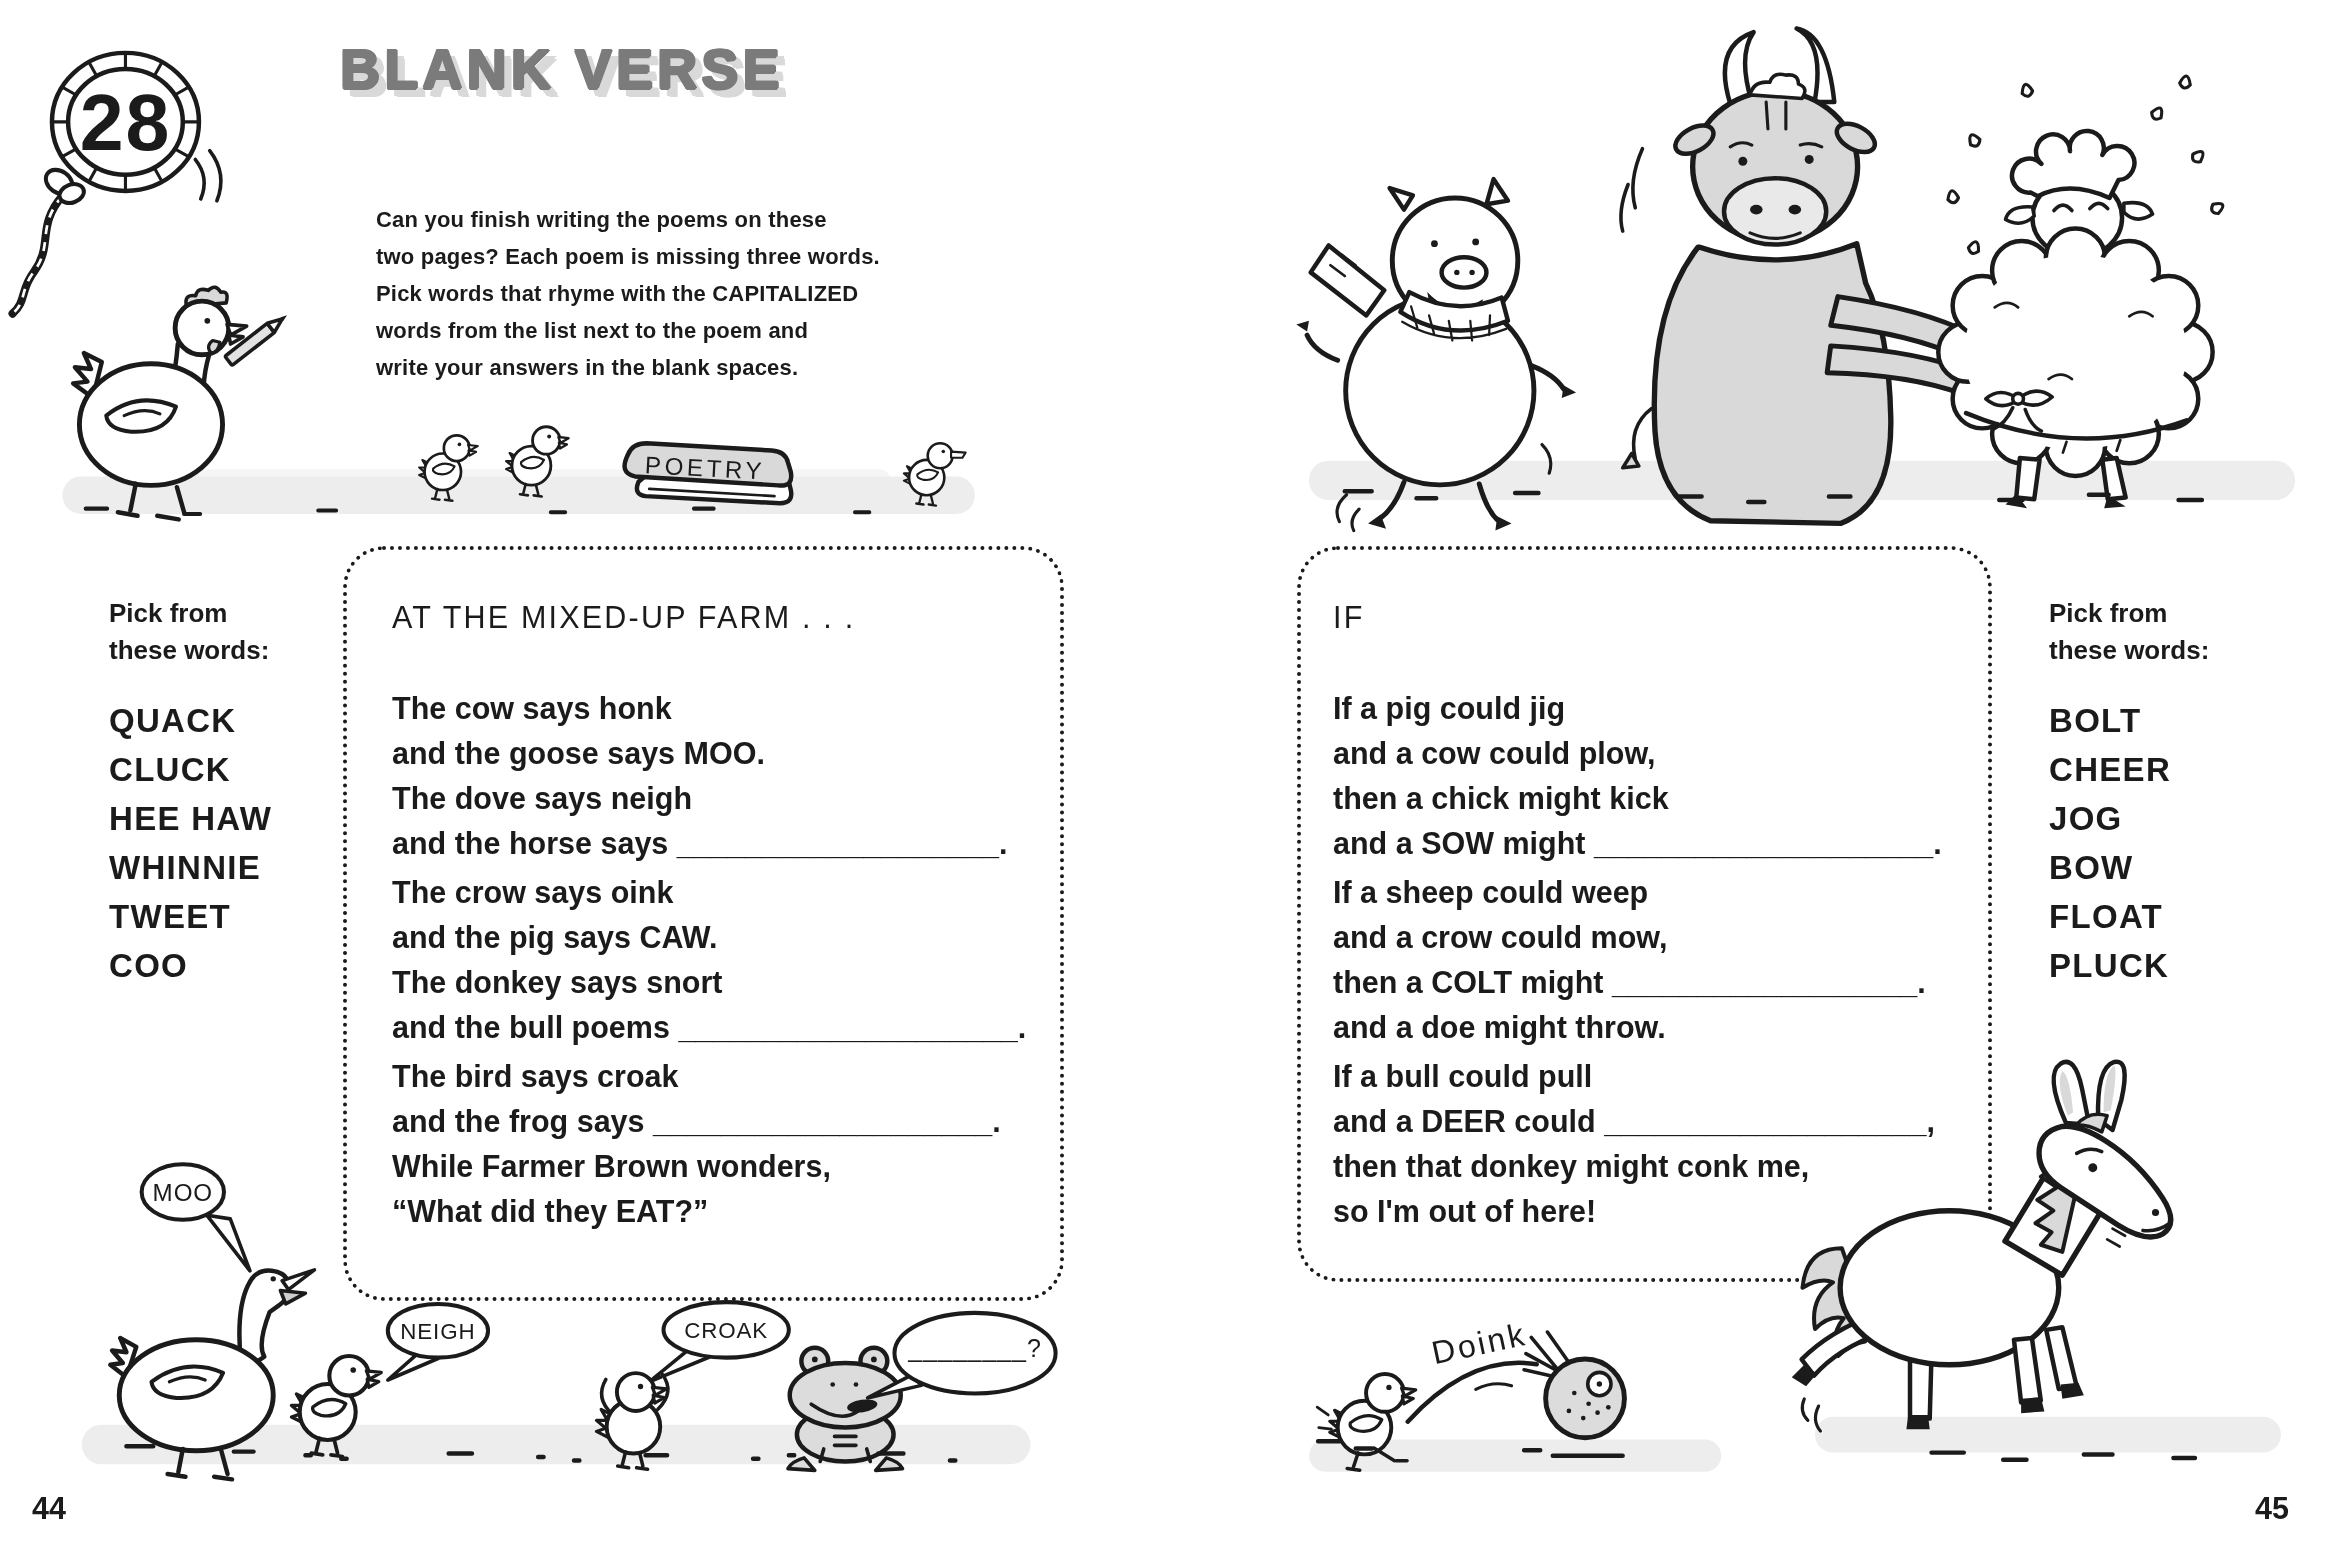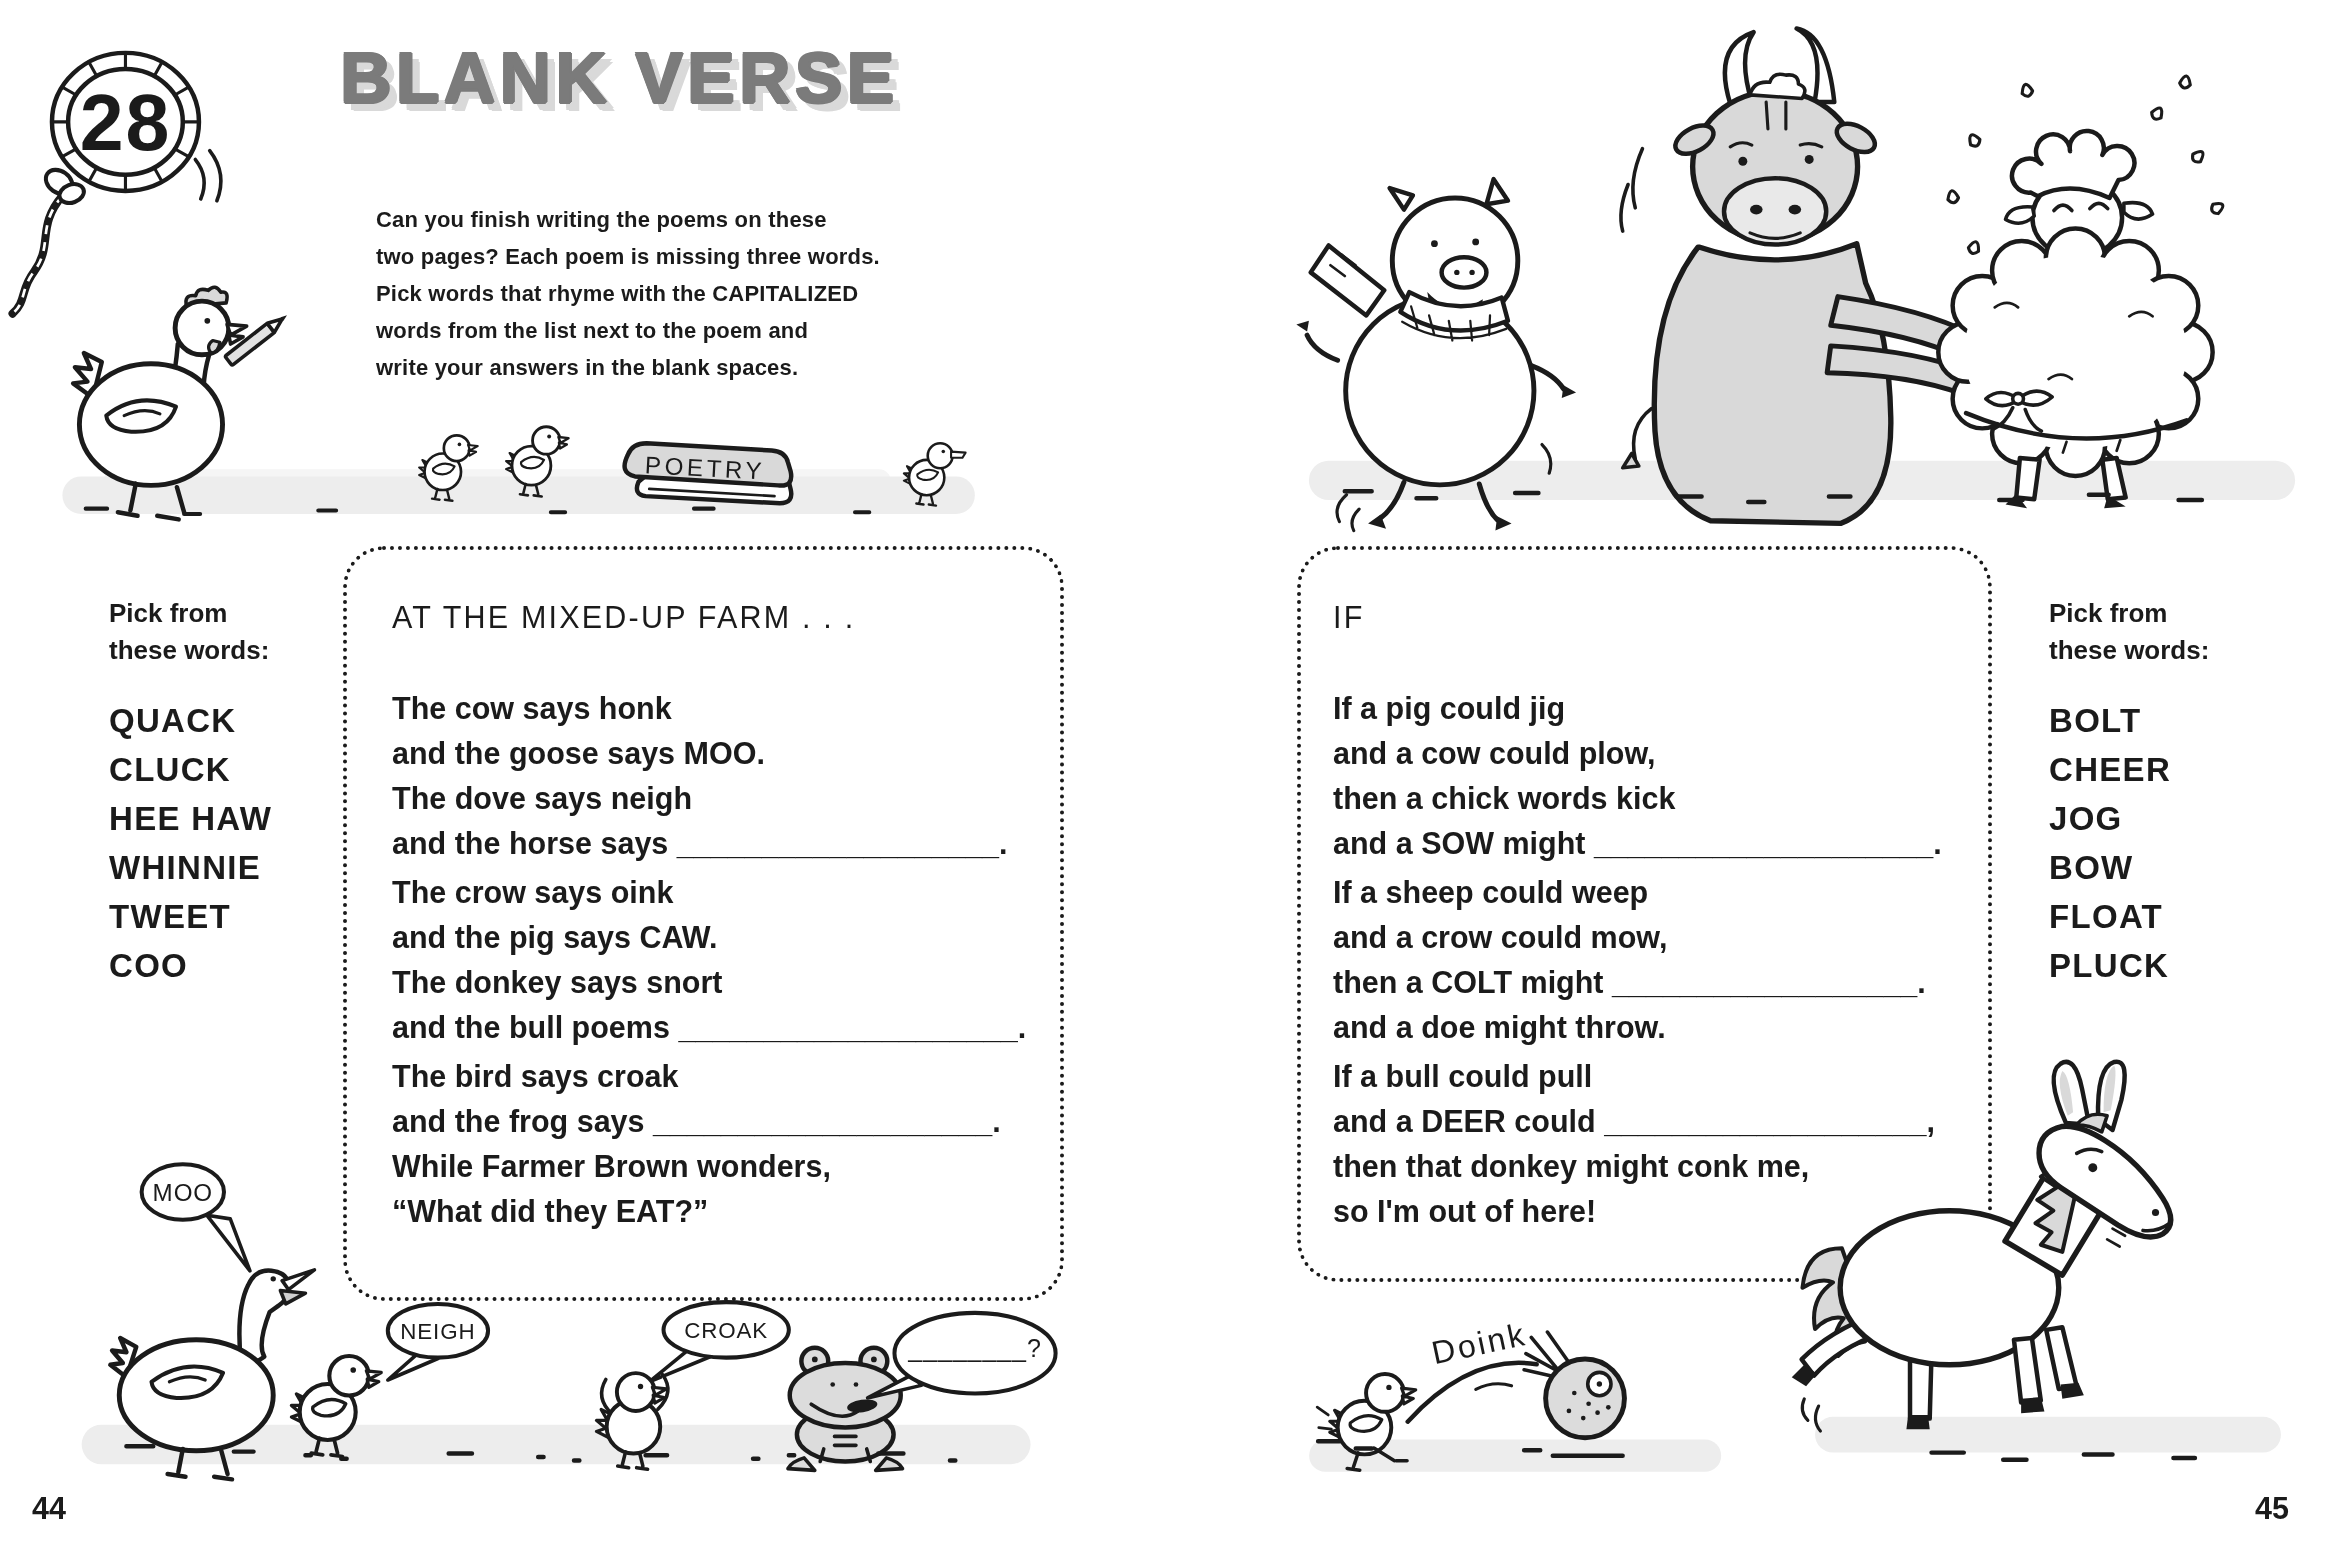--- a/index.html
+++ b/index.html
@@ -1,20 +1,20 @@
 <!DOCTYPE html>
 <html style="font-size:14.3px"><head>
 <meta charset="utf-8">
 <style>
   html,body{margin:0;padding:0;background:#ffffff;}
   .page{position:relative;width:2330px;height:1566px;background:#fff;overflow:hidden;
         font-family:"Liberation Sans", sans-serif;color:#1b1b1b;}
 
   
-  .big-title{position:absolute;left:339px;top:36px;font-size:71px;font-weight:bold;
+  .big-title{position:absolute;left:339px;top:36px;font-size:55px;font-weight:bold;
     letter-spacing:4.5px;color:#7b7b7b;white-space:nowrap;
     text-shadow:1.8px 0 0 #7b7b7b,0 1.8px 0 #7b7b7b,1.8px 1.8px 0 #7b7b7b,2.7px 0.9px 0 #7b7b7b,0.9px 2.7px 0 #7b7b7b,
       7.2px 7.2px 0 #d9d9d9,9px 7.2px 0 #d9d9d9,7.2px 9px 0 #d9d9d9,10px 10px 0 #d9d9d9;}
   .instructions{position:absolute;left:376px;top:201px;font-size:22px;font-weight:bold;
     line-height:37px;letter-spacing:0.2px;}
   .wlist{position:absolute;font-weight:bold;}
   .wlist .wlabel{font-size:26px;line-height:37px;}
   .wlist .wwords{margin-top:27px;font-size:33px;line-height:49px;letter-spacing:1.3px;}
   #wlist-left{left:109px;top:595px;}
   #wlist-right{left:2049px;top:595px;}
@@ -267,21 +267,21 @@
       <div class="pline">While Farmer Brown wonders,</div>
       <div class="pline">“What did they EAT?”</div>
     </div>
   </div>
 
   <div class="poem" id="poem-right">
     <div class="poem-title">IF</div>
     <div class="plines">
       <div class="pline">If a pig could jig</div>
       <div class="pline">and a cow could plow,</div>
-      <div class="pline">then a chick words kick</div>
+      <div class="pline">then a chick might kick</div>
       <div class="pline">and a SOW might ____________________.</div>
       <div class="pline sgap">If a sheep could weep</div>
       <div class="pline">and a crow could mow,</div>
       <div class="pline">then a COLT might __________________.</div>
       <div class="pline">and a doe might throw.</div>
       <div class="pline sgap">If a bull could pull</div>
       <div class="pline">and a DEER could ___________________,</div>
       <div class="pline">then that donkey might conk me,</div>
       <div class="pline">so I'm out of here!</div>
     </div>

